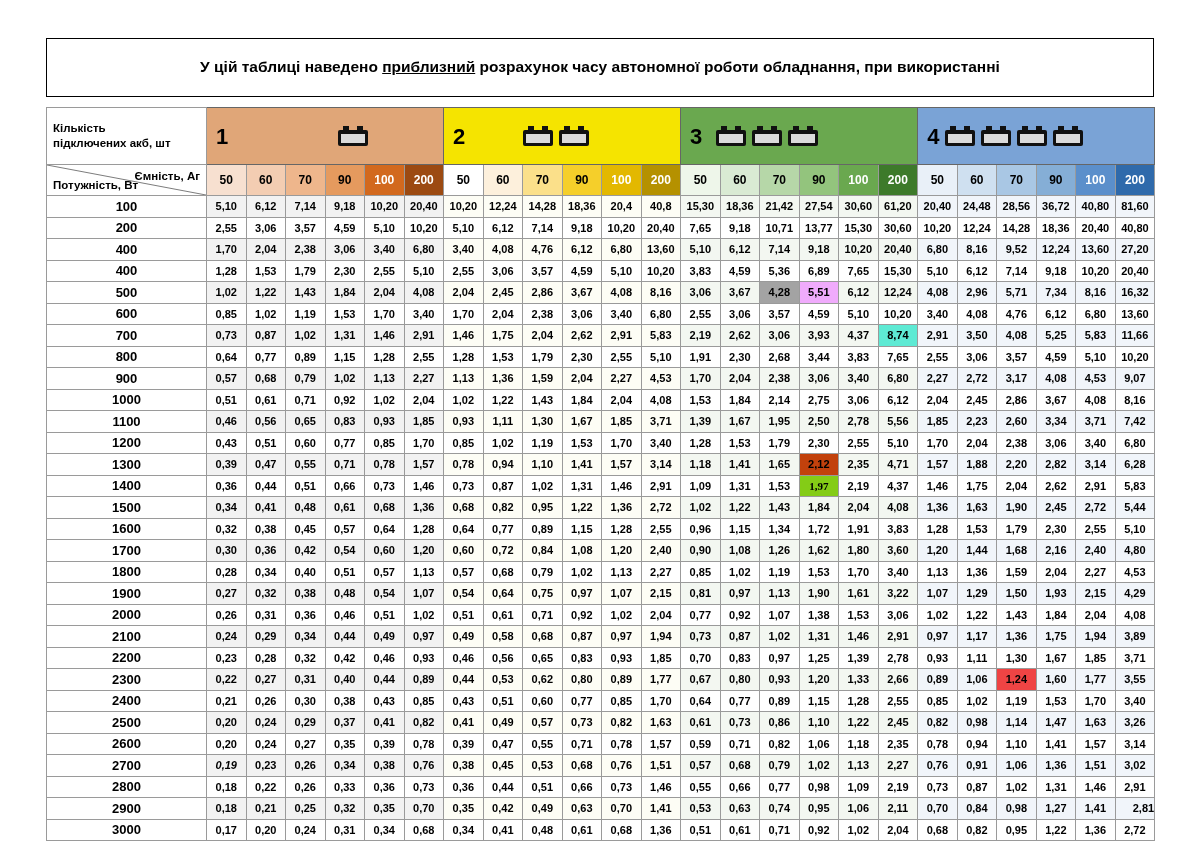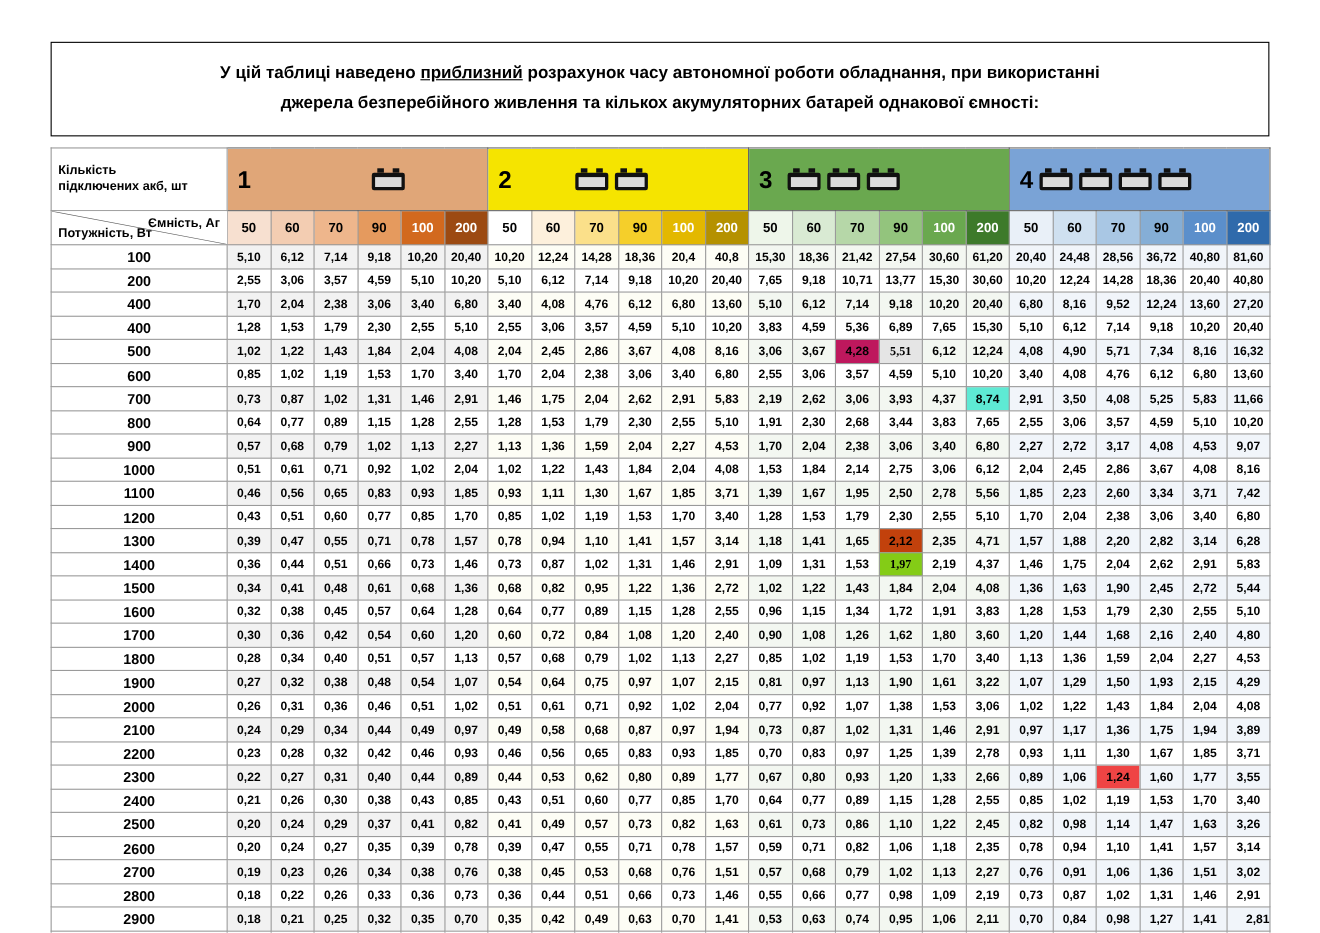--- a/index.html
+++ b/index.html
@@ -110,21 +110,20 @@
     letter-spacing:1px;
   }
 </style>
 </head>
 <body>
 
 <div class="page">
 
   <div class="title-box">
     <span>У цій таблиці наведено </span><u>приблизний</u><span> розрахунок часу автономної роботи обладнання, при використанні</span><br>
-    <span>джерела безперебійного живлення та кількох акумуляторних батарей однакової ємності:</span>
   </div>
 
   <div class="tbl-wrap">
     <table>
         <colgroup>
           <col style="width: 160px;">
           <col style="width: 39.5px;">
           <col style="width: 39.5px;">
           <col style="width: 39.5px;">
           <col style="width: 39.5px;">
@@ -312,26 +311,26 @@
             <td style="background: rgb(242, 242, 242);">2,04</td>
             <td style="background: rgb(242, 242, 242);">4,08</td>
             <td style="background: rgb(253, 253, 245);">2,04</td>
             <td style="background: rgb(253, 253, 245);">2,45</td>
             <td style="background: rgb(253, 253, 245);">2,86</td>
             <td style="background: rgb(253, 253, 245);">3,67</td>
             <td style="background: rgb(253, 253, 245);">4,08</td>
             <td style="background: rgb(253, 253, 245);">8,16</td>
             <td style="background: rgb(243, 247, 241);">3,06</td>
             <td style="background: rgb(243, 247, 241);">3,67</td>
-            <td style="background: #be185d;">4,28</td>
-            <td style="background: #e5e5e5; font-family: Liberation Serif, serif;">5,51</td>
+            <td style="background: #a3a3a3;">4,28</td>
+            <td style="background: #f0abfc;">5,51</td>
             <td style="background: rgb(243, 247, 241);">6,12</td>
             <td style="background: rgb(243, 247, 241);">12,24</td>
             <td style="background: rgb(241, 245, 250);">4,08</td>
-            <td style="background: rgb(241, 245, 250);">4,90</td>
+            <td style="background: rgb(241, 245, 250);">2,96</td>
             <td style="background: rgb(241, 245, 250);">5,71</td>
             <td style="background: rgb(241, 245, 250);">7,34</td>
             <td style="background: rgb(241, 245, 250);">8,16</td>
             <td style="background: rgb(241, 245, 250);">16,32</td>
           </tr>
           <tr>
             <td class="rowhead">600</td>
             <td style="background: rgb(255, 255, 255);">0,85</td>
             <td style="background: rgb(255, 255, 255);">1,02</td>
             <td style="background: rgb(255, 255, 255);">1,19</td>
@@ -892,21 +891,21 @@
             <td style="background: rgb(255, 255, 255);">2,35</td>
             <td style="background: rgb(255, 255, 255);">0,78</td>
             <td style="background: rgb(255, 255, 255);">0,94</td>
             <td style="background: rgb(255, 255, 255);">1,10</td>
             <td style="background: rgb(255, 255, 255);">1,41</td>
             <td style="background: rgb(255, 255, 255);">1,57</td>
             <td style="background: rgb(255, 255, 255);">3,14</td>
           </tr>
           <tr>
             <td class="rowhead">2700</td>
-            <td style="background: rgb(242, 242, 242);">0,19</td>
+            <td style="background: rgb(242, 242, 242); font-style: italic;">0,19</td>
             <td style="background: rgb(242, 242, 242);">0,23</td>
             <td style="background: rgb(242, 242, 242);">0,26</td>
             <td style="background: rgb(242, 242, 242);">0,34</td>
             <td style="background: rgb(242, 242, 242);">0,38</td>
             <td style="background: rgb(242, 242, 242);">0,76</td>
             <td style="background: rgb(253, 253, 245);">0,38</td>
             <td style="background: rgb(253, 253, 245);">0,45</td>
             <td style="background: rgb(253, 253, 245);">0,53</td>
             <td style="background: rgb(253, 253, 245);">0,68</td>
             <td style="background: rgb(253, 253, 245);">0,76</td>

